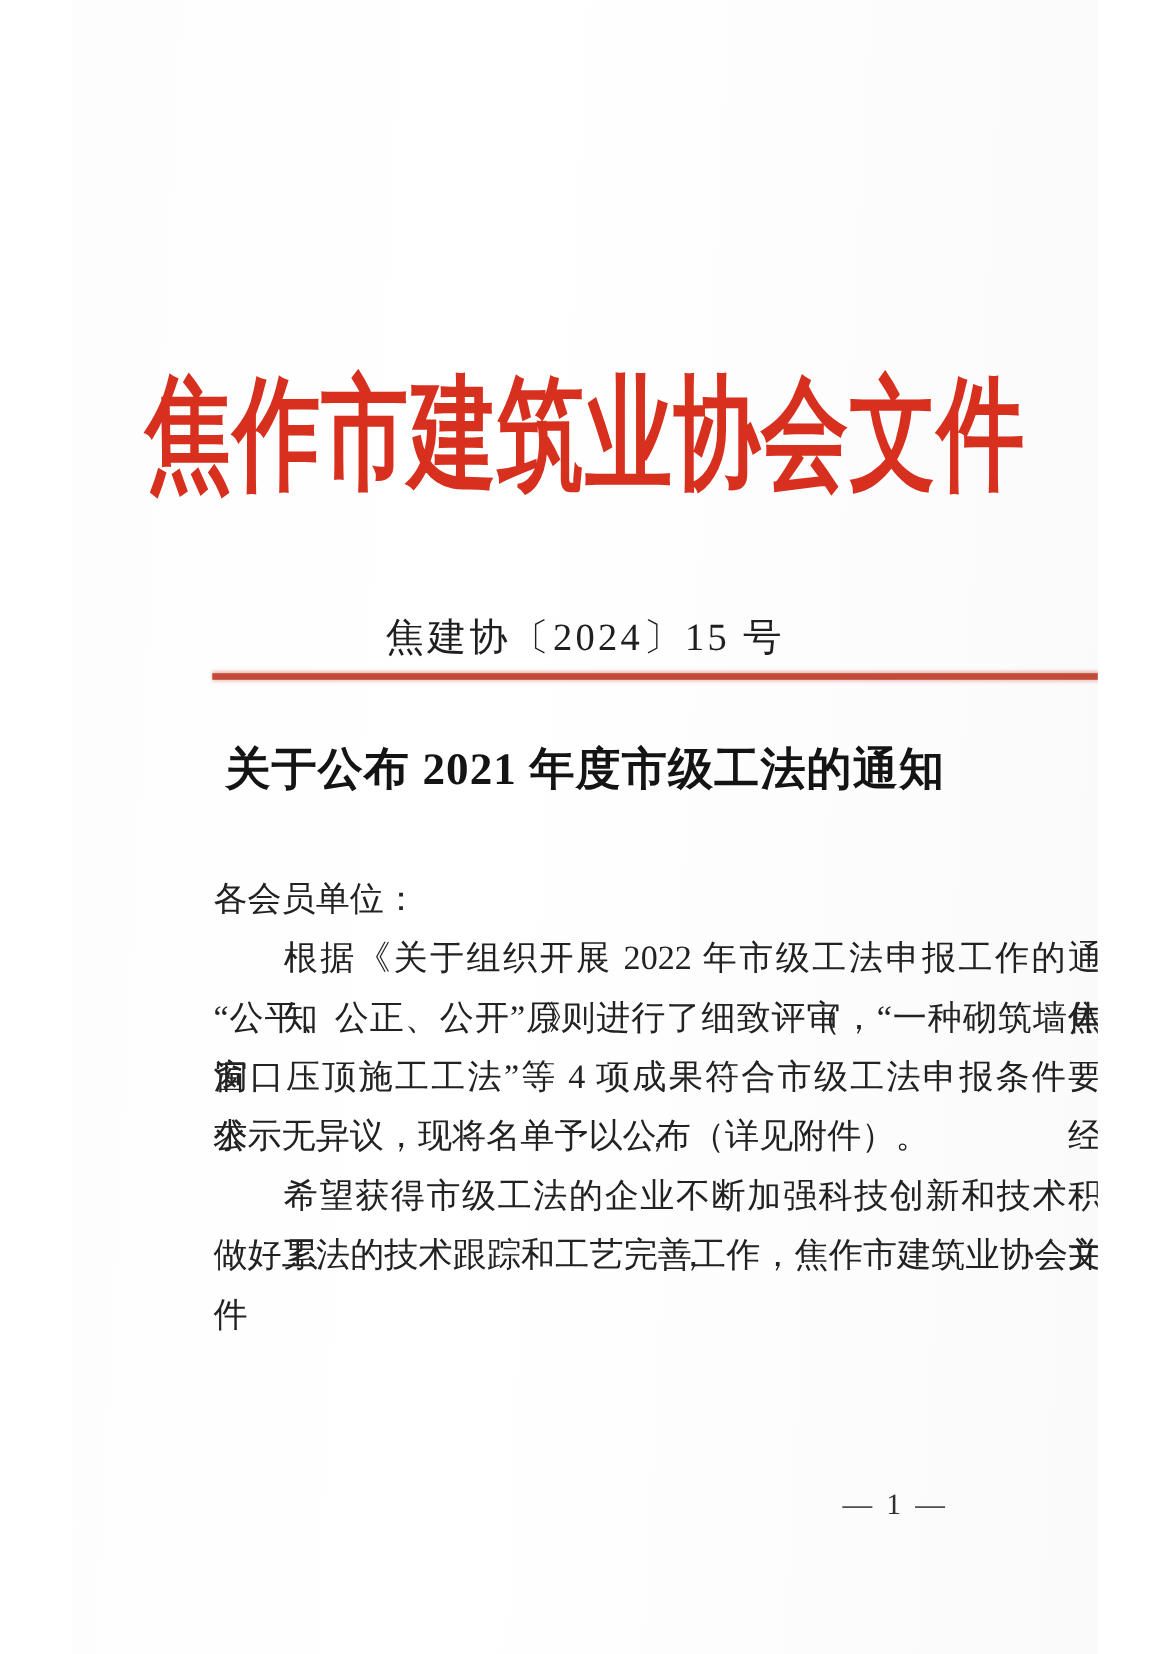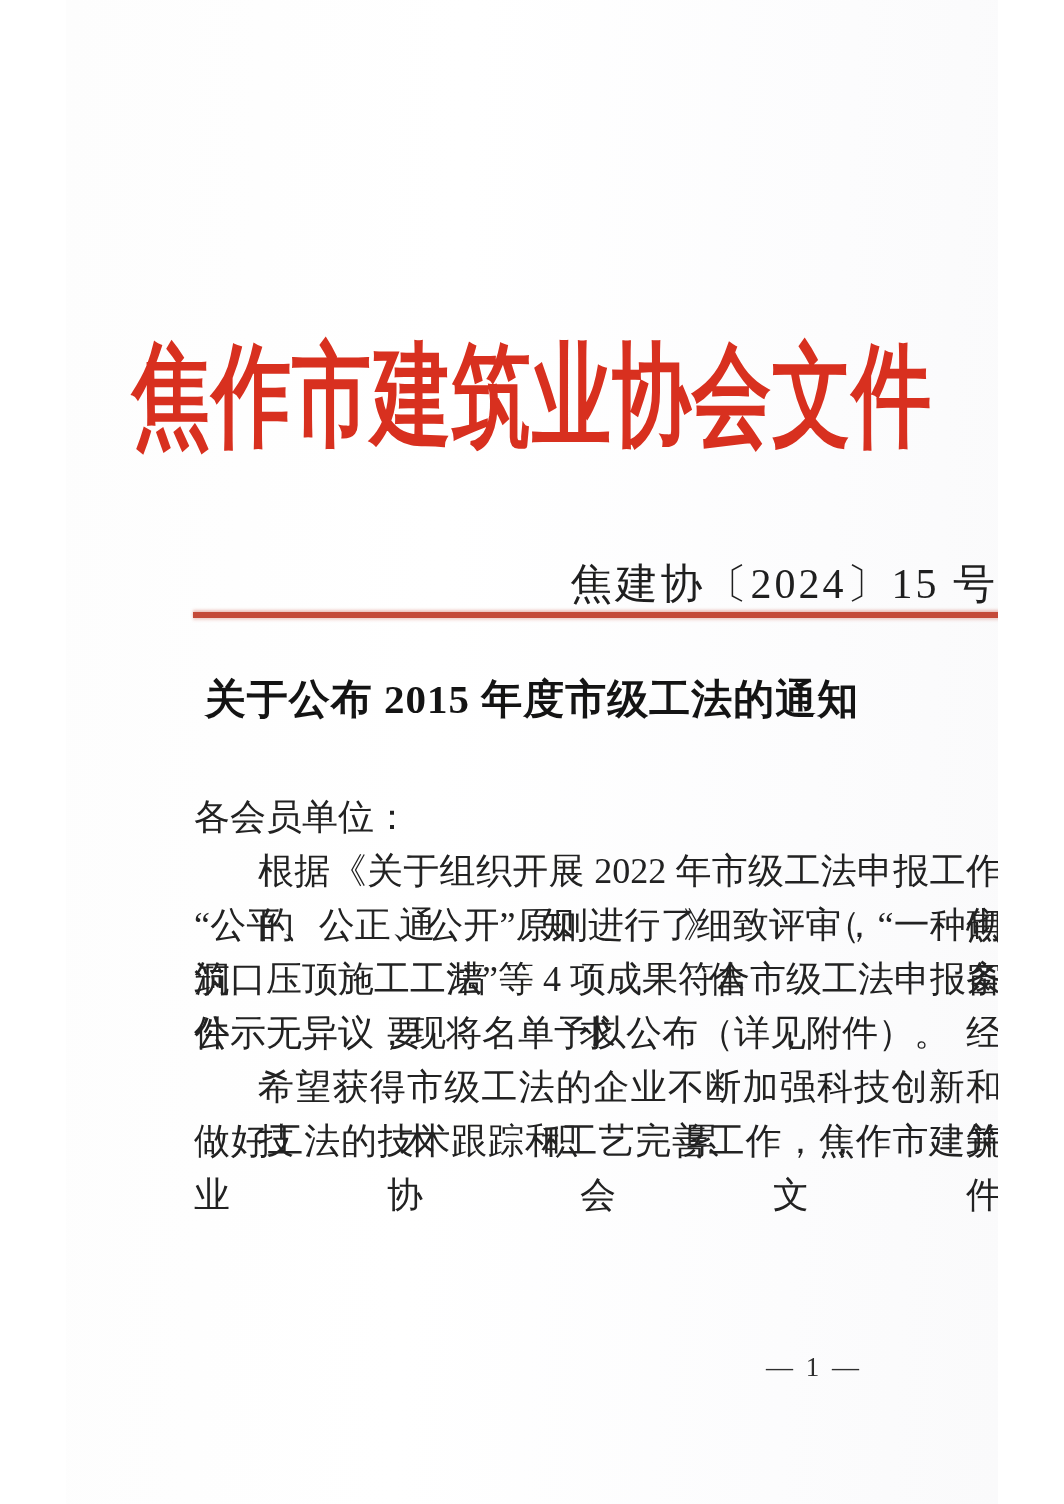--- a/index.html
+++ b/index.html
@@ -29,22 +29,22 @@
     white-space: nowrap;
     color: #d8301f;
     transform: scaleY(1.42);
     transform-origin: top center;
   }
   .doc-number {
     position: absolute;
     top: 556px;
     left: 0;
     right: 0;
-    text-align: right;
-    font-size: 42px;
+    text-align: center;
+    font-size: 35px;
     letter-spacing: 3px;
     color: #1f1f1f;
   }
   .red-line {
     position: absolute;
     top: 612px;
     left: 127px;
     width: 810px;
     height: 6px;
     background: #c44a38;
@@ -60,21 +60,21 @@
     font-size: 41px;
     font-weight: bold;
     letter-spacing: 1px;
     color: #141414;
   }
   .body-text {
     position: absolute;
     top: 790px;
     left: 128px;
     width: 808px;
-    font-size: 36px;
+    font-size: 31px;
     line-height: 54px;
     color: #222222;
   }
   .line {
     height: 54px;
     white-space: nowrap;
   }
   .line.just {
     white-space: normal;
     text-align: justify;
@@ -96,21 +96,21 @@
 <body>
 
 <div class="page">
 
   <div class="org-header" style="color: rgb(216, 48, 31);">焦作市建筑业协会文件</div>
 
   <div class="doc-number">焦建协〔2024〕15 号</div>
 
   <div class="red-line" style="background: rgb(196, 74, 56);"></div>
 
-  <h1 class="doc-title">关于公布 2015 年度市级工法的通知</h1>
+  <h1 class="doc-title">关于公布 2021 年度市级工法的通知</h1>
 
   <div class="body-text">
     <div class="line">各会员单位：</div>
     <div class="line just indent">根据《关于组织开展 2022 年市级工法申报工作的通知》（焦</div>
     <div class="line just">“公平、公正、公开”原则进行了细致评审，“一种砌筑墙体窗</div>
     <div class="line just">洞口压顶施工工法”等 4 项成果符合市级工法申报条件要求，经</div>
     <div class="line">公示无异议，现将名单予以公布（详见附件）。</div>
     <div class="line just indent">希望获得市级工法的企业不断加强科技创新和技术积累，并</div>
     <div class="line just">做好工法的技术跟踪和工艺完善工作，焦作市建筑业协会文件</div>
   </div>

